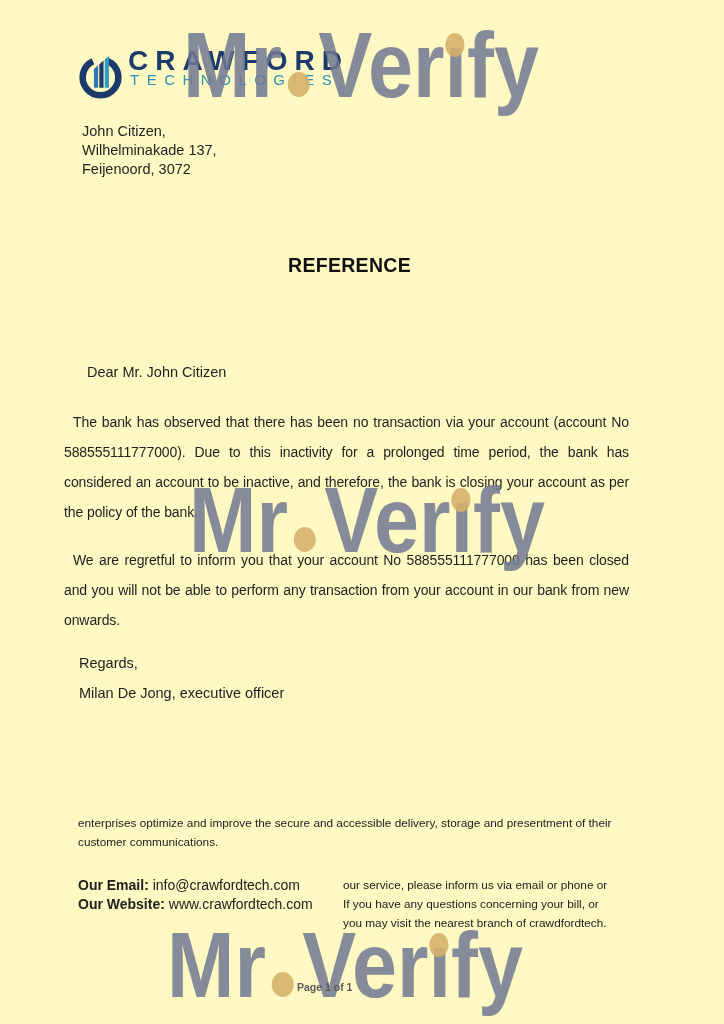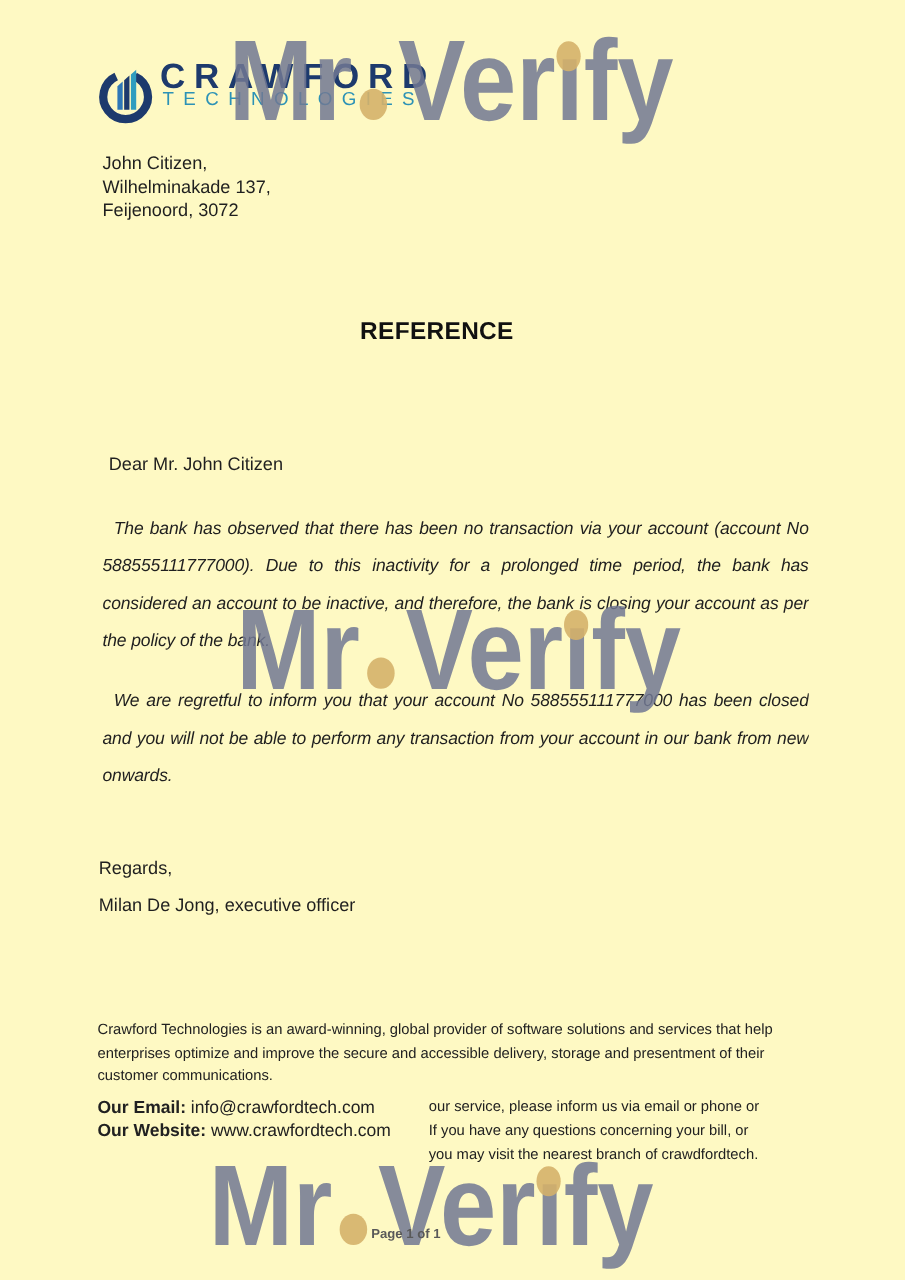--- a/index.html
+++ b/index.html
@@ -53,32 +53,32 @@
     letter-spacing:7.5px;color:#2c92b6;white-space:nowrap;
   }
   
   .recipient{position:absolute;left:82px;top:122px;font-size:14.5px;line-height:19px;}
   .letter-title{
     position:absolute;left:67px;top:253px;width:565px;
     text-align:center;font-size:19.5px;line-height:24px;
     font-weight:bold;letter-spacing:.3px;color:#111;
   }
   .salutation{position:absolute;left:79px;top:362px;font-size:14.5px;line-height:20px;text-indent:8px;}
-  .para{position:absolute;left:82px;width:565px;font-size:14px;letter-spacing:-0.1px;font-style:italic;}
+  .para{position:absolute;left:64px;width:565px;font-size:14px;letter-spacing:-0.1px;}
   .para-1{top:407px;}
   .para-2{top:545px;}
   .jline{
     height:30px;line-height:30px;
     text-align:justify;text-align-last:justify;
     text-justify:inter-word;
     overflow:hidden;white-space:normal;
   }
   .jline.first{text-indent:9px;}
   .jline.last{text-align-last:left;}
-  .closing{position:absolute;left:79px;top:680px;font-size:14.5px;line-height:30px;}
+  .closing{position:absolute;left:79px;top:648px;font-size:14.5px;line-height:30px;}
   
   .footer-about{
     position:absolute;left:78px;top:814px;
     font-size:11.8px;line-height:18.6px;color:#212121;white-space:nowrap;
   }
   .contact-left{
     position:absolute;left:78px;top:876px;
     font-size:14px;line-height:19.2px;color:#212121;white-space:nowrap;
   }
   .contact-left .lbl{font-weight:bold;}
@@ -133,21 +133,20 @@
     <div class="jline">and you will not be able to perform any transaction from your account in our bank from new</div>
     <div class="jline last">onwards.</div>
   </div>
 
   <div class="closing">
     <div>Regards,</div>
     <div>Milan De Jong, executive officer</div>
   </div>
 
   <div class="footer-about">
-    <div>Crawford Technologies is an award-winning, global provider of software solutions and services that help</div>
     <div>enterprises optimize and improve the secure and accessible delivery, storage and presentment of their</div>
     <div>customer communications.</div>
   </div>
 
   <div class="contact-left">
     <div><span class="lbl">Our Email:</span><span> info@crawfordtech.com</span></div>
     <div><span class="lbl">Our Website:</span><span> www.crawfordtech.com</span></div>
   </div>
 
   <div class="contact-right">

